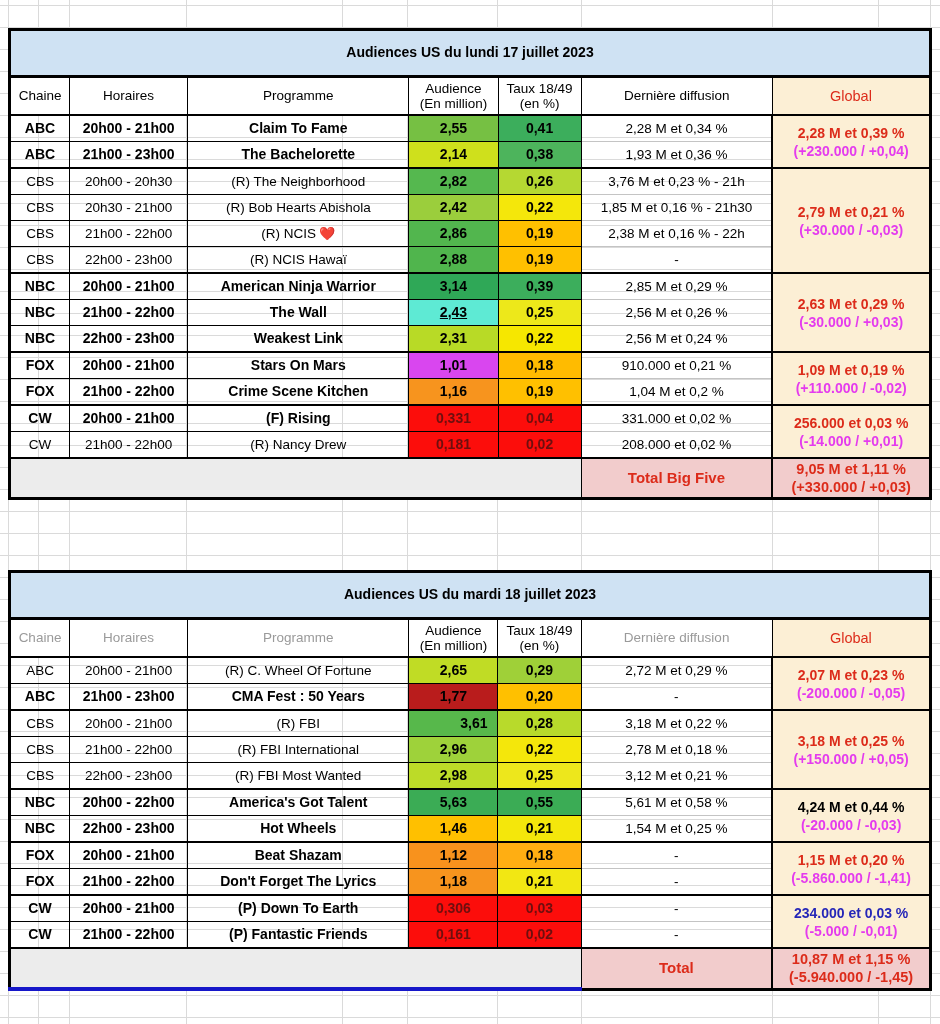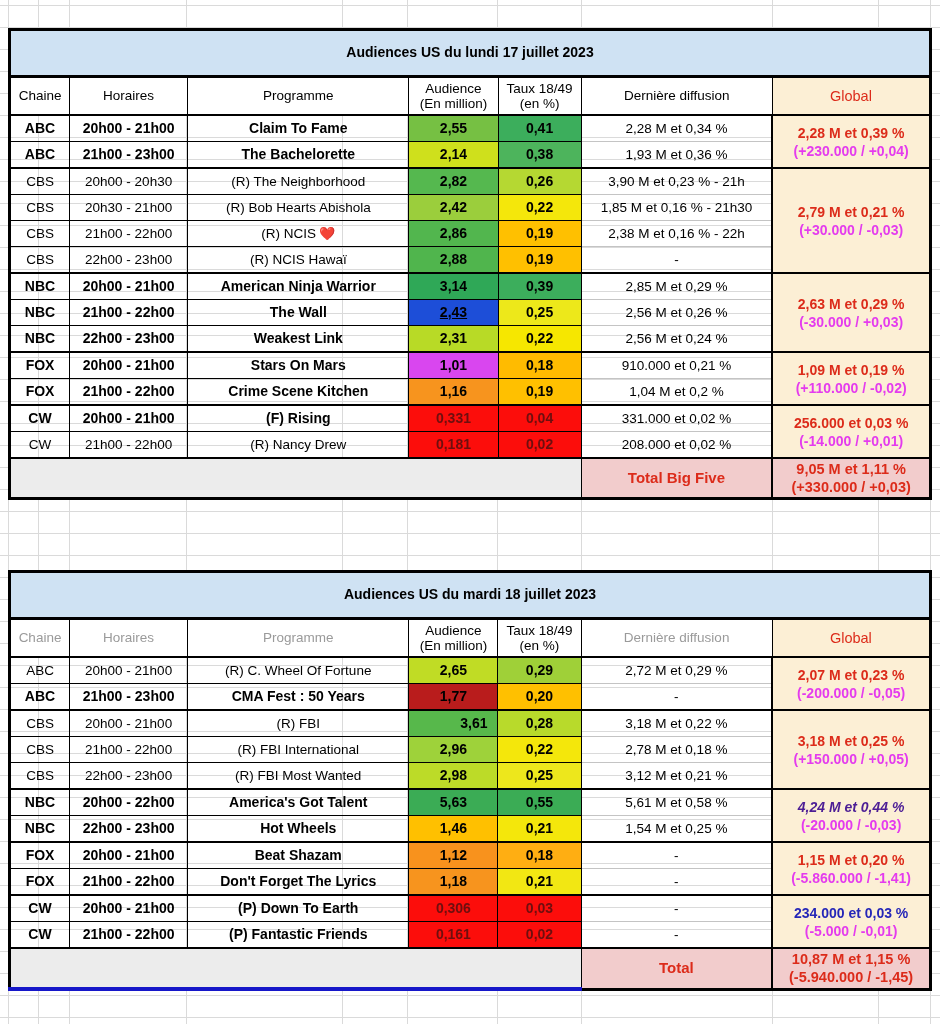--- a/index.html
+++ b/index.html
@@ -112,21 +112,21 @@
           <td class="num" style="background: rgb(207, 224, 28);">2,14</td>
           <td class="num" style="background: rgb(77, 180, 92);">0,38</td>
           <td class="dern">1,93 M et 0,36 %</td>
         </tr>
         <tr class="gstart">
           <td>CBS</td>
           <td>20h00 - 20h30</td>
           <td><span>(R) The Neighborhood</span></td>
           <td class="num" style="background: rgb(85, 184, 79);">2,82</td>
           <td class="num" style="background: rgb(181, 216, 50);">0,26</td>
-          <td class="dern">3,90 M et 0,23 % - 21h</td>
+          <td class="dern">3,76 M et 0,23 % - 21h</td>
           <td class="gcell" rowspan="4">
             <div class="g1" style="color: rgb(220, 43, 26);">2,79 M et 0,21 %</div>
             <div class="g2">(+30.000 / -0,03)</div>
           </td>
         </tr>
         <tr>
           <td>CBS</td>
           <td>20h30 - 21h00</td>
           <td><span>(R) Bob Hearts Abishola</span></td>
           <td class="num" style="background: rgb(155, 206, 60);">2,42</td>
@@ -158,21 +158,21 @@
           <td class="dern">2,85 M et 0,29 %</td>
           <td class="gcell" rowspan="3">
             <div class="g1" style="color: rgb(220, 43, 26);">2,63 M et 0,29 %</div>
             <div class="g2">(-30.000 / +0,03)</div>
           </td>
         </tr>
         <tr>
           <td class=" b">NBC</td>
           <td class=" b">21h00 - 22h00</td>
           <td class=" b"><span>The Wall</span></td>
-          <td class="num" style="background: #1d4ed8; text-decoration: underline;">2,43</td>
+          <td class="num" style="background: #5eead4; text-decoration: underline;">2,43</td>
           <td class="num" style="background: rgb(237, 232, 26);">0,25</td>
           <td class="dern">2,56 M et 0,26 %</td>
         </tr>
         <tr>
           <td class=" b">NBC</td>
           <td class=" b">22h00 - 23h00</td>
           <td class=" b"><span>Weakest Link</span></td>
           <td class="num" style="background: rgb(184, 218, 38);">2,31</td>
           <td class="num" style="background: rgb(246, 231, 0);">0,22</td>
           <td class="dern">2,56 M et 0,24 %</td>
@@ -305,21 +305,21 @@
           <td class="dern">3,12 M et 0,21 %</td>
         </tr>
         <tr class="gstart">
           <td class=" b">NBC</td>
           <td class=" b">20h00 - 22h00</td>
           <td class=" b"><span>America's Got Talent</span></td>
           <td class="num" style="background: rgb(59, 172, 85);">5,63</td>
           <td class="num" style="background: rgb(59, 172, 85);">0,55</td>
           <td class="dern">5,61 M et 0,58 %</td>
           <td class="gcell" rowspan="2">
-            <div class="g1" style="color: #4c1d95; font-style: italic;">4,24 M et 0,44 %</div>
+            <div class="g1" style="color: #000000;">4,24 M et 0,44 %</div>
             <div class="g2">(-20.000 / -0,03)</div>
           </td>
         </tr>
         <tr>
           <td class=" b">NBC</td>
           <td class=" b">22h00 - 23h00</td>
           <td class=" b"><span>Hot Wheels</span></td>
           <td class="num" style="background: rgb(255, 192, 0);">1,46</td>
           <td class="num" style="background: rgb(244, 231, 11);">0,21</td>
           <td class="dern">1,54 M et 0,25 %</td>

